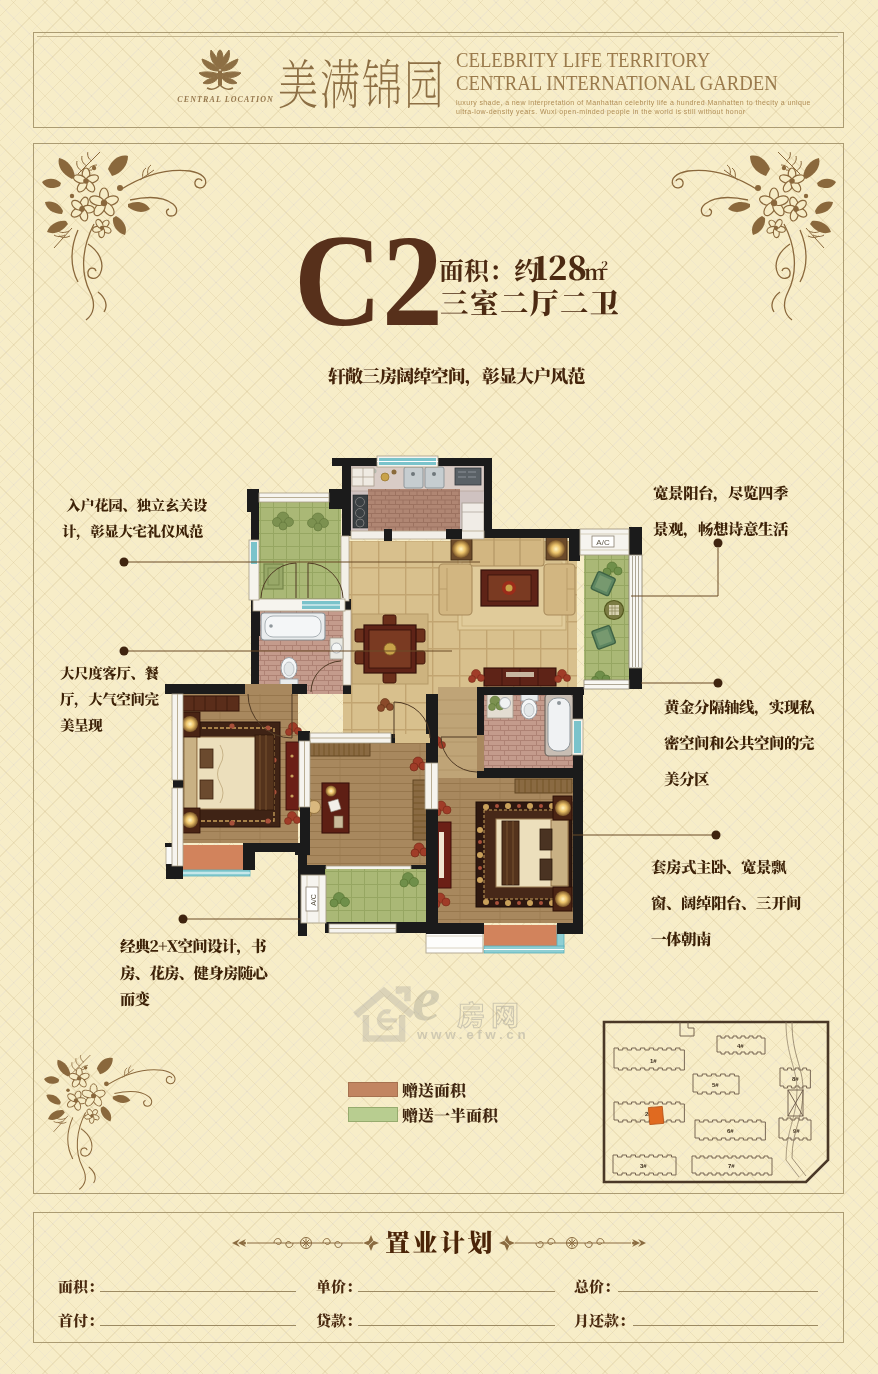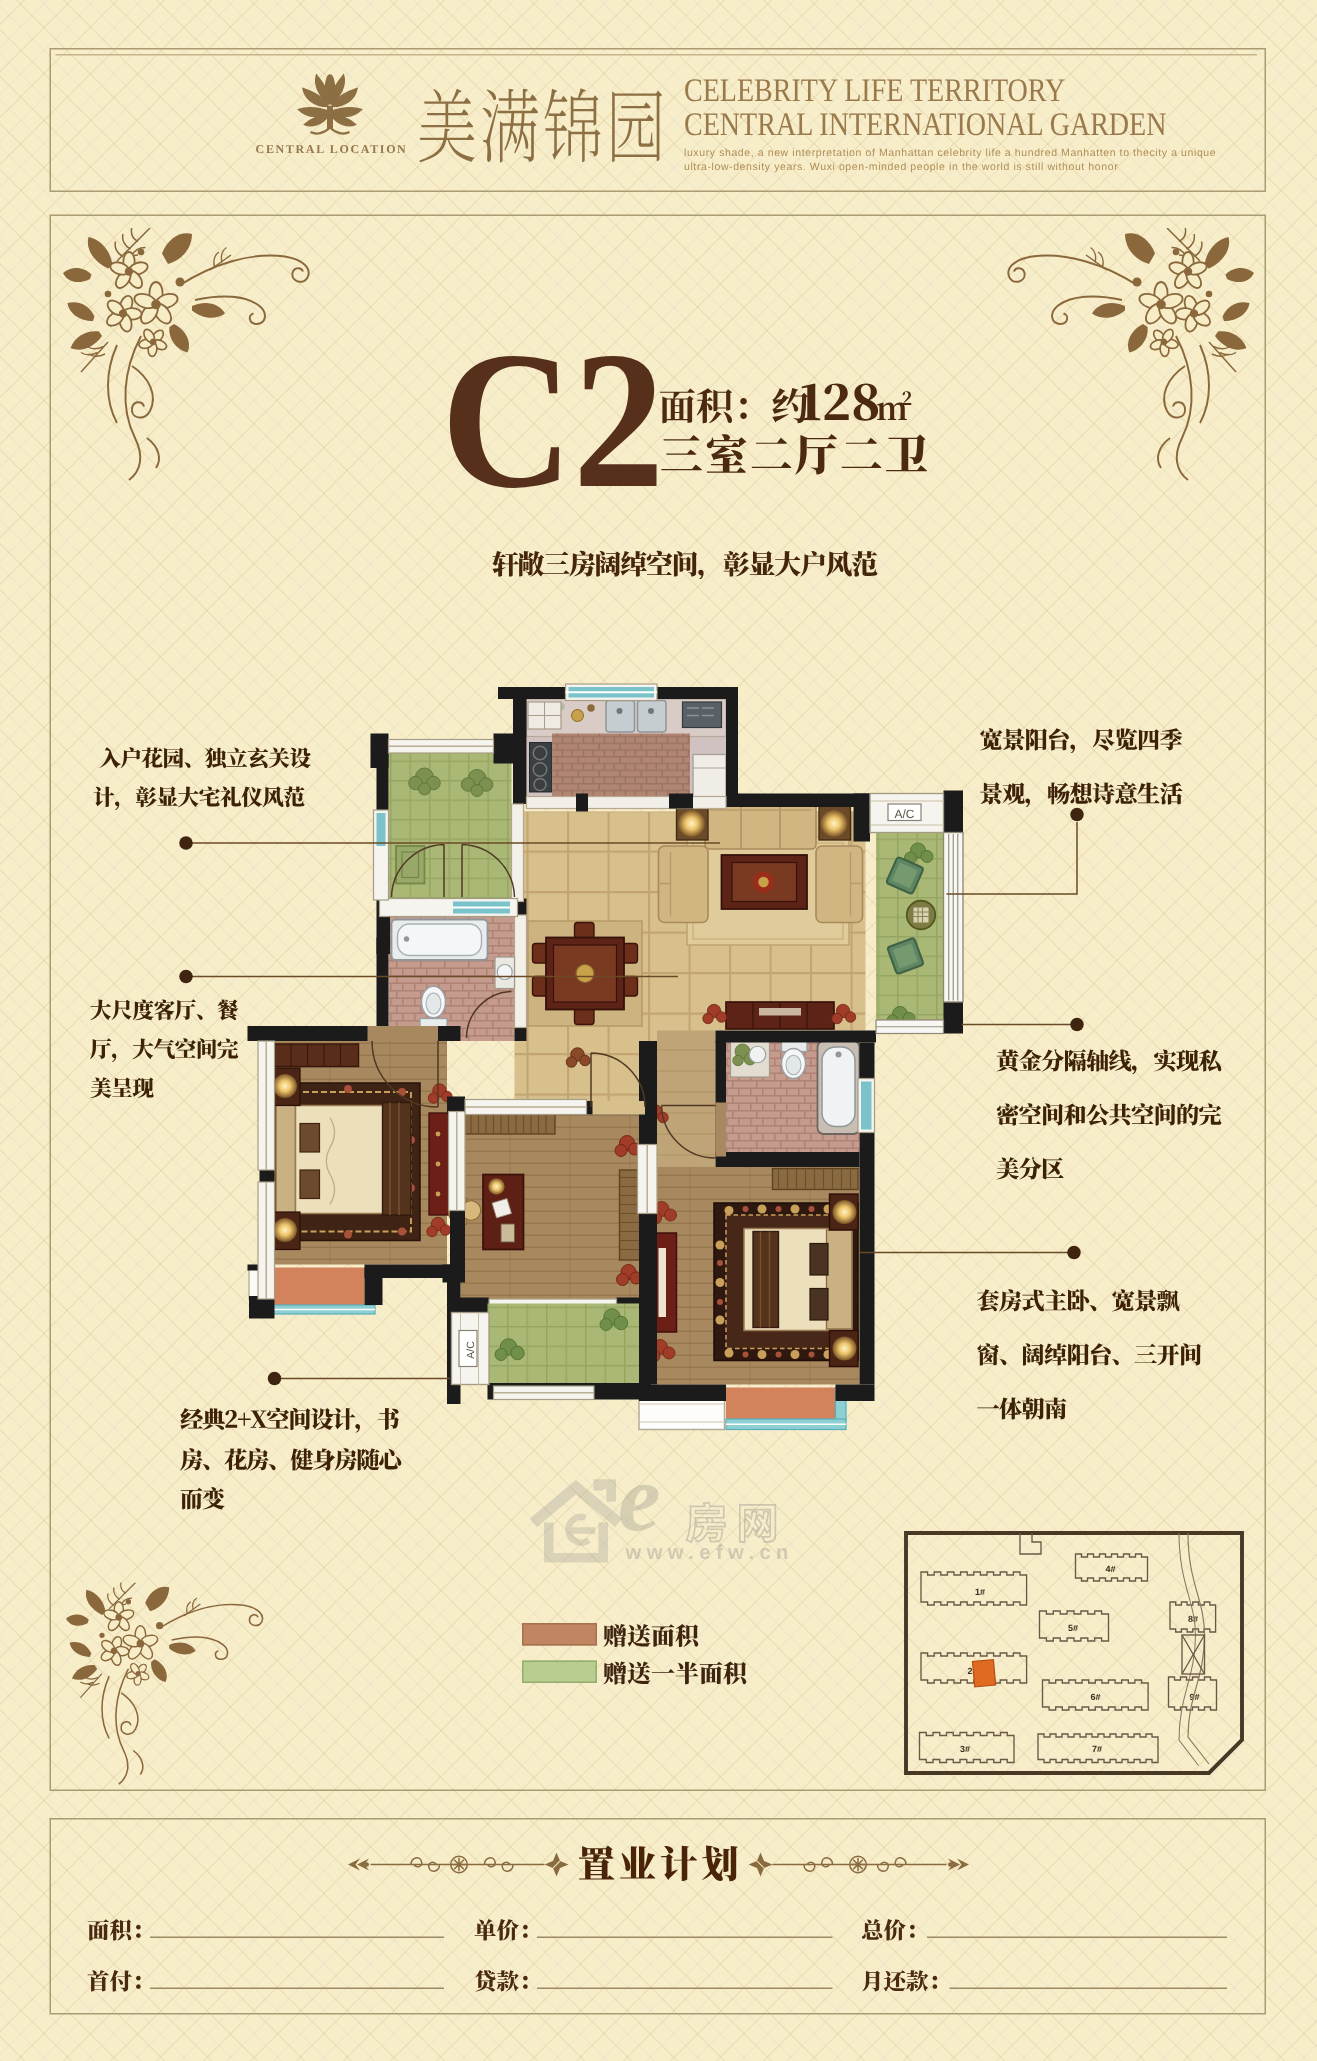--- a/index.html
+++ b/index.html
@@ -28,21 +28,21 @@
  <path d="M42 30 C34 34 27 33 22 28 C28 26 36 27 42 29 Z"></path>
  <path d="M44 30 C52 34 59 33 64 28 C58 26 50 27 44 29 Z"></path>
  <path d="M42 32 C38 38 31 40 26 38 C30 34 36 32 42 31 Z"></path>
  <path d="M44 32 C48 38 55 40 60 38 C56 34 50 32 44 31 Z"></path>
  <rect x="41.5" y="26" width="3" height="14"></rect>
  <path d="M43 40 C39 44 34 45 30 43" fill="none" stroke-width="1.5"></path>
  <path d="M43 40 C47 44 52 45 56 43" fill="none" stroke-width="1.5"></path>
 </g>
   </svg>
 
-<div class="abs serif" style="left:168px;top:95px;width:106px;text-align:center;font-size:8px;letter-spacing:1.1px;color:#96784e;font-weight:bold;">CENTRAL LOCATION</div>
+<div class="abs serif" style="left:168px;top:95px;width:106px;text-align:right;font-size:8px;letter-spacing:1.1px;color:#96784e;font-weight:bold;font-style:italic;">CENTRAL LOCATION</div>
 
 <svg style="position:absolute;left:277px;top:42px" width="170" height="69" viewBox="0 0 170 69">
     <path fill="#8d6f44" d="M27.5 17.1C26.7 19.7 25.3 23.1 24.1 25.6H16.4C17.7 25.3 17.9 20.6 12.5 17.4L12.0 17.8C13.4 19.6 15.1 22.8 15.5 25.2C15.7 25.4 15.9 25.6 16.1 25.6H5.7L6.1 27.2H20.0V33.3H7.6L7.9 34.9H20.0V41.3H3.8L4.1 42.9H37.4C38.0 42.9 38.3 42.6 38.4 42.1C37.3 40.6 35.4 38.7 35.4 38.7L33.9 41.3H21.8V34.9H34.2C34.7 34.9 35.1 34.7 35.2 34.1C34.1 32.6 32.3 30.7 32.3 30.7L30.7 33.3H21.8V27.2H36.0C36.5 27.2 36.9 26.9 37.0 26.4C35.8 24.8 34.0 23.0 34.0 23.0L32.3 25.6H25.3C26.7 23.7 28.2 21.3 29.1 19.5C30.0 19.6 30.5 19.2 30.7 18.6ZM19.5 43.6C19.4 45.9 19.2 47.9 18.9 49.8H2.8L3.2 51.4H18.6C17.1 57.4 13.3 61.5 2.6 65.0L3.0 66.2C15.5 62.6 19.3 58.0 20.6 51.4H21.4C24.2 59.9 29.2 63.8 37.6 65.9C37.9 64.6 38.5 63.8 39.3 63.7L39.4 63.1C31.0 61.8 25.3 58.6 22.4 51.4H38.1C38.7 51.4 39.0 51.1 39.2 50.5C38.0 49.1 36.1 47.1 36.1 47.1L34.4 49.8H20.9C21.1 48.4 21.2 47.0 21.3 45.6C22.2 45.5 22.6 44.9 22.7 44.2Z M46.9 51.3C46.5 51.3 45.2 51.3 45.2 51.3V52.5C46.0 52.7 46.6 52.8 47.1 53.2C47.9 54.0 48.2 58.0 47.7 63.4C47.7 65.0 48.0 66.0 48.6 66.0C49.8 66.0 50.4 64.7 50.4 62.6C50.6 58.4 49.6 55.7 49.6 53.4C49.6 52.1 49.8 50.5 50.2 48.9C50.7 46.5 53.6 34.2 55.2 27.6L54.4 27.3C48.4 48.3 48.4 48.3 47.8 50.2C47.5 51.2 47.3 51.3 46.9 51.3ZM45.1 29.8 44.7 30.3C46.4 31.6 48.4 34.0 49.0 36.1C51.3 37.7 52.3 31.3 45.1 29.8ZM47.8 17.6 47.4 18.1C49.2 19.5 51.4 22.2 52.0 24.5C54.4 26.1 55.3 19.5 47.8 17.6ZM78.7 29.2 77.1 31.9H54.5L54.8 33.5H63.9C63.8 35.8 63.7 38.1 63.5 40.2H58.2L56.3 38.8V66.4H56.6C57.3 66.4 58.0 65.8 58.0 65.4V41.9H63.3C62.7 47.5 61.5 52.7 59.2 57.6L59.8 58.5C62.0 54.6 63.4 50.5 64.3 46.3C65.2 48.4 66.0 51.2 66.0 53.4C67.6 55.4 69.3 50.3 64.5 45.0L65.1 41.9H70.3C69.7 48.3 68.4 54.2 65.8 59.6L66.4 60.4C68.8 56.1 70.3 51.6 71.3 46.8C72.4 49.8 73.4 53.8 73.4 56.9C75.2 59.3 77.0 52.9 71.6 45.3L72.1 41.9H77.1V61.5C77.1 62.3 76.9 62.6 76.2 62.6C75.5 62.6 72.0 62.2 72.0 62.2V63.1C73.4 63.3 74.4 63.7 74.9 64.1C75.4 64.5 75.6 65.3 75.7 66.0C78.6 65.6 78.9 64.1 78.9 61.9V42.3C79.7 42.1 80.4 41.7 80.6 41.3L77.8 38.4L76.7 40.2H72.3C72.5 38.1 72.6 35.8 72.7 33.5H80.7C81.2 33.5 81.6 33.2 81.7 32.6C80.6 31.1 78.7 29.2 78.7 29.2ZM70.5 40.2H65.3C65.5 38.1 65.7 35.8 65.8 33.5H70.9C70.8 35.8 70.7 38.1 70.5 40.2ZM77.9 20.8 76.3 23.5H73.3V19.1C74.3 18.9 74.7 18.4 74.8 17.6L71.6 17.1V23.5H63.9V19.1C64.9 18.9 65.3 18.4 65.4 17.6L62.1 17.1V23.5H55.4L55.7 25.2H62.1V31.2H62.5C63.1 31.2 63.9 30.6 63.9 30.2V25.2H71.6V30.7H71.9C72.6 30.7 73.3 30.0 73.3 29.7V25.2H79.9C80.5 25.2 80.8 24.9 80.9 24.3C79.8 22.8 77.9 20.8 77.9 20.8Z M103.5 21.8V42.6H103.8C104.7 42.6 105.3 41.9 105.3 41.7V39.7H111.1V45.8H103.9L101.9 44.5V62.0H102.2C103.0 62.0 103.7 61.5 103.7 61.2V47.5H111.1V66.1H111.3C112.2 66.1 112.8 65.4 112.8 65.2V47.5H119.8V57.9C119.8 58.6 119.7 58.9 119.2 58.9C118.6 58.9 116.2 58.6 116.2 58.6V59.5C117.3 59.7 118.0 60.0 118.4 60.4C118.7 60.9 118.9 61.6 118.9 62.3C121.3 61.9 121.6 60.5 121.6 58.3V48.0C122.4 47.8 123.1 47.4 123.4 47.0L120.5 44.1L119.4 45.8H112.8V39.7H118.7V41.6H119.0C119.7 41.6 120.5 40.9 120.5 40.7V24.9C121.2 24.8 121.7 24.5 122.0 24.1L119.6 21.5L118.6 23.2H109.4C110.3 21.9 111.2 20.3 111.9 19.1C112.7 19.2 113.3 18.8 113.5 18.2L110.1 16.8C109.6 18.6 108.9 21.3 108.3 23.2H105.7ZM112.8 38.1H105.3V32.2H118.7V38.1ZM105.3 30.6V24.8H118.7V30.6ZM97.7 31.3 96.3 33.6H88.6C89.7 31.3 90.6 28.6 91.4 25.9H100.2C100.8 25.9 101.1 25.7 101.3 25.1C100.2 23.7 98.5 21.9 98.5 21.9L97.1 24.3H91.8C92.3 22.7 92.7 21.1 93.0 19.6C93.9 19.5 94.3 19.1 94.3 18.5L91.0 17.2C90.4 23.1 88.4 31.9 86.0 36.8L86.6 37.3C87.3 36.2 87.9 35.0 88.5 33.8L88.8 35.3H92.5V43.5H86.5L86.8 45.1H92.5V59.0C92.5 59.9 92.3 60.2 91.2 61.0L92.6 64.5C92.9 64.3 93.4 63.6 93.5 62.7C96.0 59.0 98.5 55.3 99.6 53.5L99.1 52.8C97.4 54.9 95.7 56.9 94.2 58.5V45.1H100.1C100.7 45.1 101.1 44.9 101.2 44.3C100.1 42.9 98.4 41.1 98.4 41.1L96.9 43.5H94.2V35.3H99.3C99.9 35.3 100.3 35.0 100.4 34.4C99.3 33.0 97.7 31.3 97.7 31.3Z M137.0 28.6 137.3 30.2H155.7C156.3 30.2 156.7 29.9 156.8 29.3C155.6 27.9 153.8 26.1 153.8 26.1L152.2 28.6ZM131.1 20.3V66.0H131.4C132.2 66.0 132.8 65.3 132.8 65.0V62.6H160.8V65.4H161.1C161.7 65.4 162.6 64.7 162.6 64.3V22.4C163.4 22.2 164.1 21.8 164.4 21.3L161.6 18.4L160.4 20.3H133.0L131.1 18.8ZM160.8 61.0H132.8V21.9H160.8ZM135.0 37.0 135.3 38.6H142.6C142.2 46.9 140.7 51.8 135.0 56.1L135.2 56.9C141.8 53.2 144.0 48.2 144.5 38.6H148.7V53.3C148.7 55.1 149.1 55.8 151.1 55.8H153.8C157.9 55.8 158.7 55.4 158.7 54.3C158.7 53.8 158.6 53.5 157.9 53.1L157.8 46.4H157.3C157.0 49.2 156.7 52.3 156.4 53.0C156.3 53.5 156.2 53.6 155.9 53.6C155.6 53.6 154.7 53.6 153.7 53.6H151.5C150.5 53.6 150.4 53.5 150.4 52.9V38.6H157.8C158.4 38.6 158.8 38.3 158.9 37.7C157.6 36.2 155.7 34.4 155.7 34.4L154.1 37.0Z"></path>
   </svg>
 <div class="abs serif" style="left:456px;top:47px;font-size:22px;letter-spacing:0px;color:#9a7a4c;transform:scaleX(0.85);transform-origin:0 0;">CELEBRITY LIFE TERRITORY</div>
 
 <div class="abs serif" style="left:456px;top:70px;font-size:22px;letter-spacing:0px;color:#9a7a4c;transform:scaleX(0.85);transform-origin:0 0;">CENTRAL INTERNATIONAL GARDEN</div>
 
 <div class="abs" style="left:456px;top:98px;font-size:7px;line-height:9px;letter-spacing:0.4px;color:#b08d55;">luxury shade, a new interpretation of Manhattan celebrity life a hundred Manhatten to thecity a unique<br>ultra-low-density years. Wuxi open-minded people in the world is still without honor</div>
 

